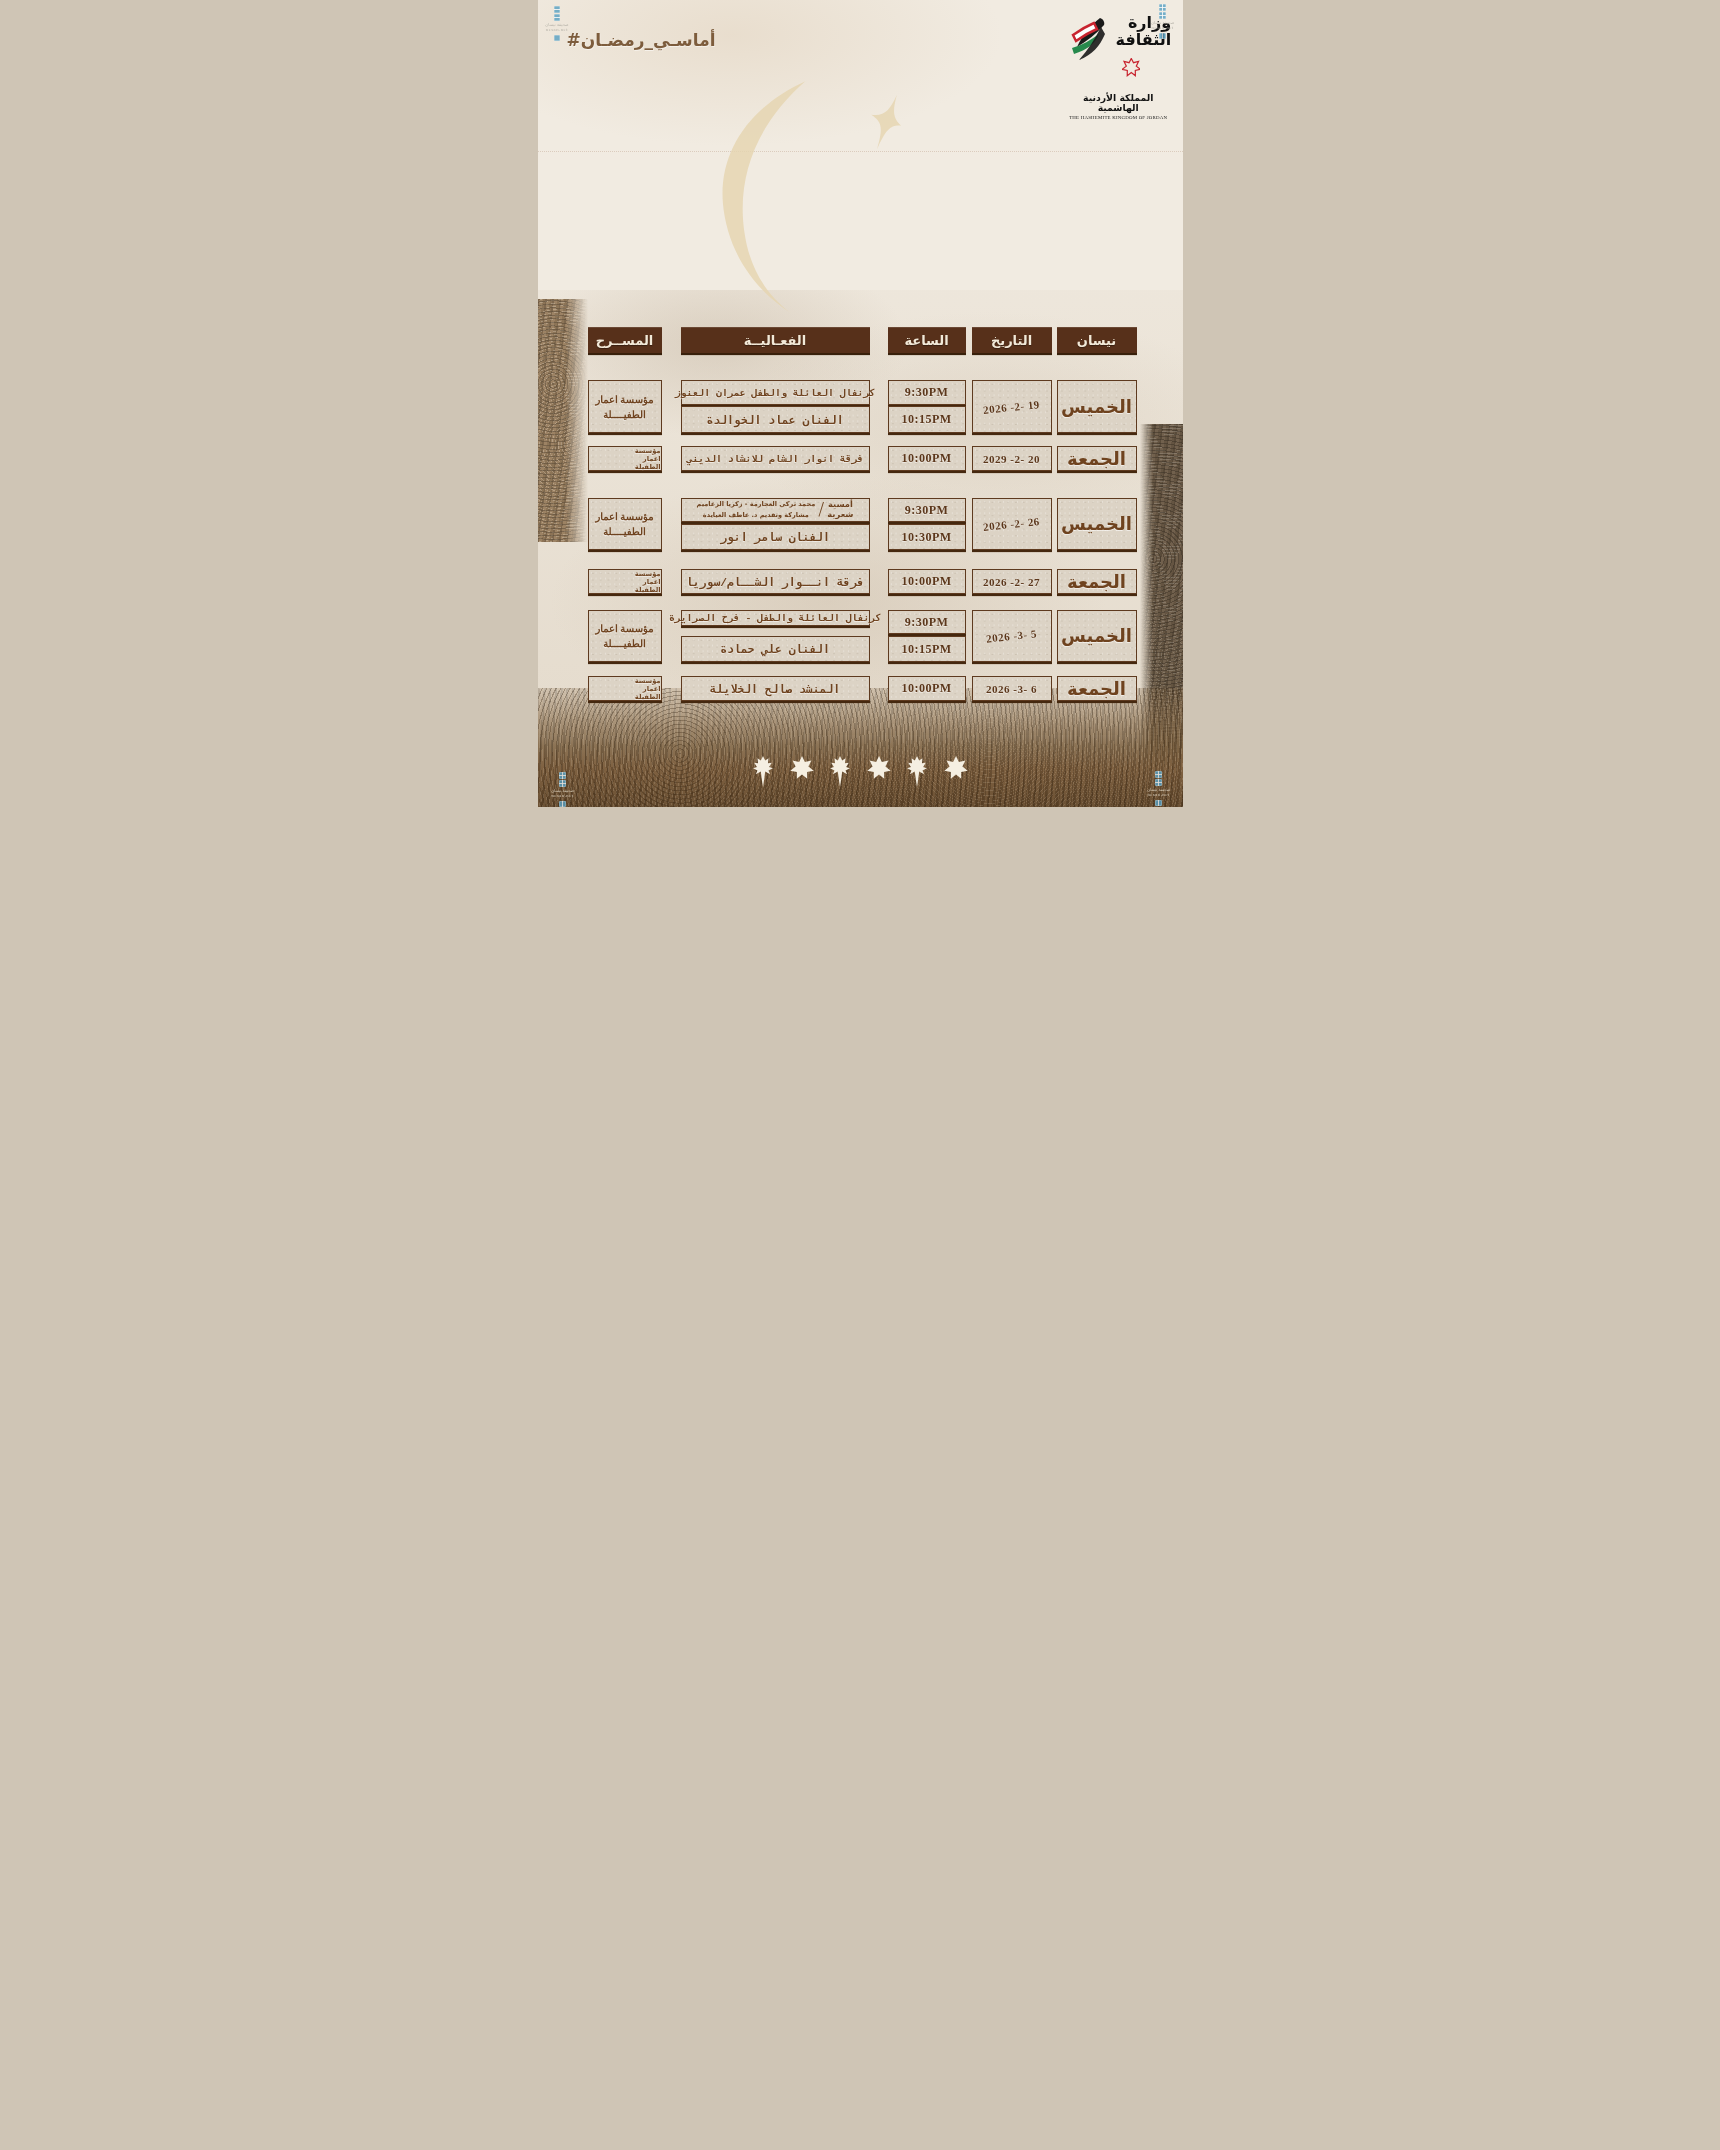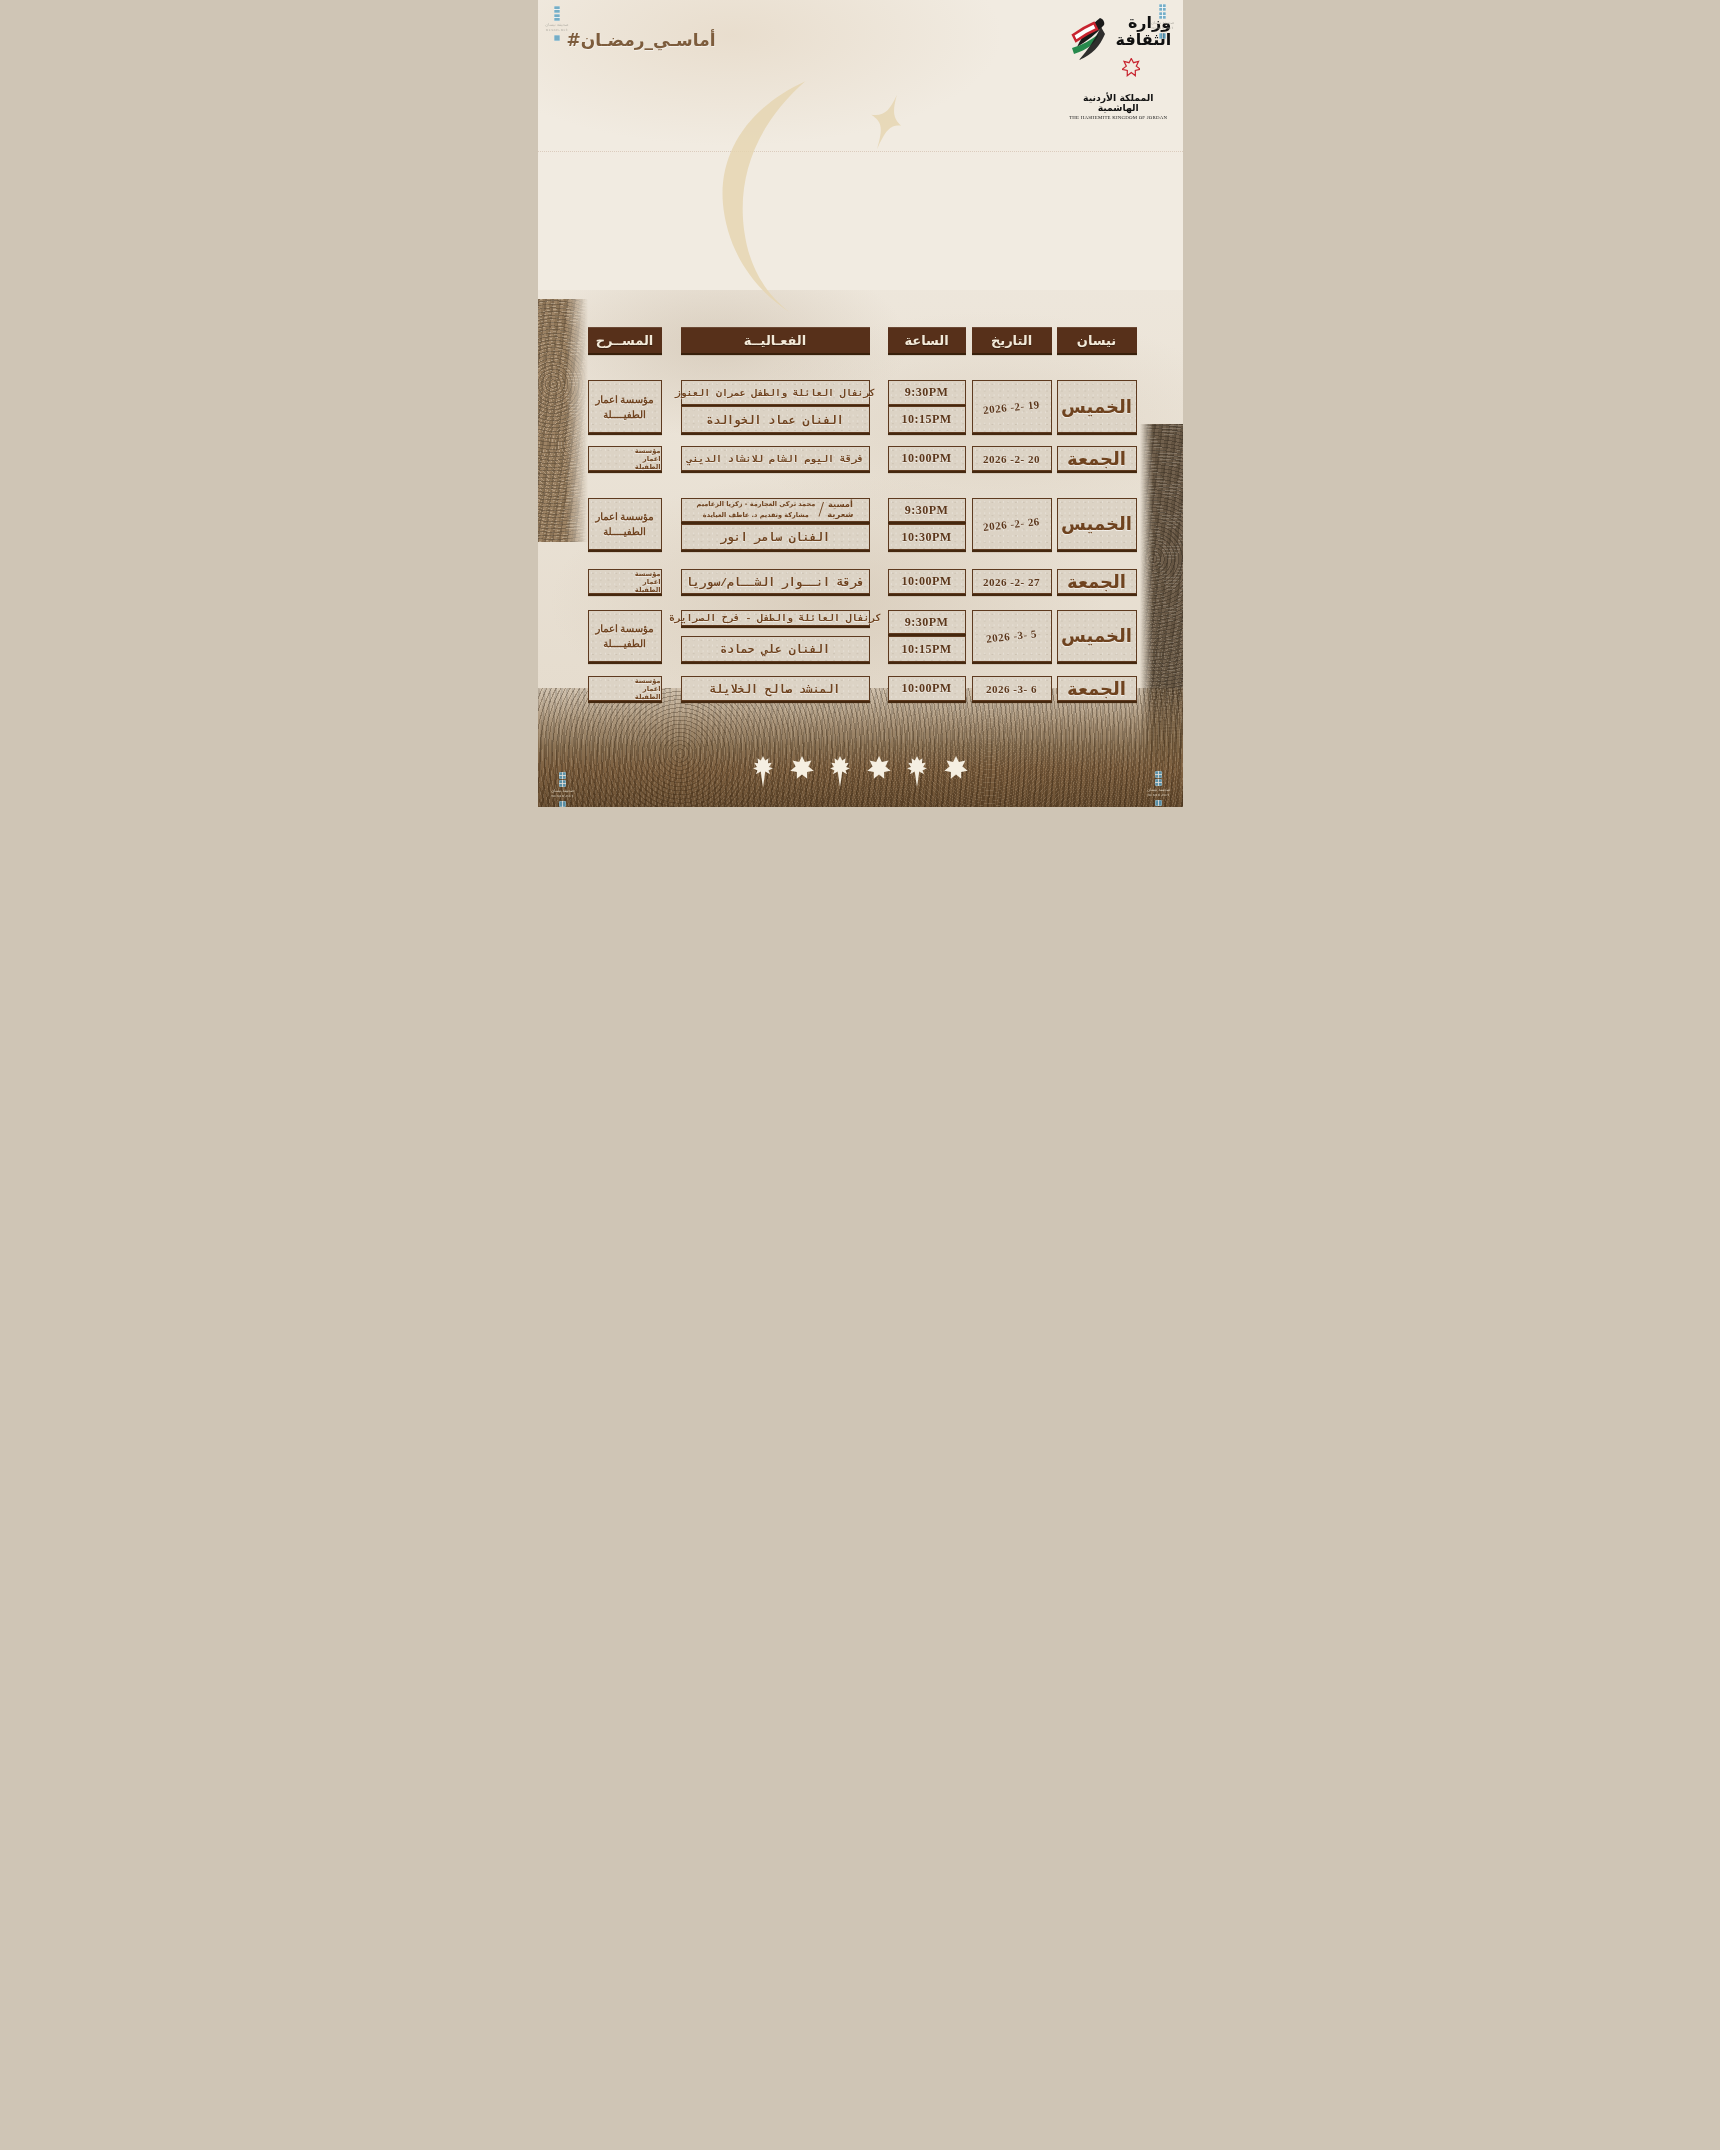--- a/index.html
+++ b/index.html
@@ -206,27 +206,27 @@
           <div class="cell" style="left: 0px; width: 74px; top: 0px; height: 53px;">
             <div class="venue-line">مؤسسة اعمار</div>
             <div class="venue-line">الطفيــــلة</div>
           </div>
         </div>
         <div class="trow" style="top: 119px; height: 25px;">
           <div class="cell" style="left: 469px; width: 80px; top: 0px; height: 25px;">
             <div class="day-text">الجمعة</div>
           </div>
           <div class="cell" style="left: 384px; width: 80px; top: 0px; height: 25px;">
-            <div class="date-text">2026 -2- 20</div>
+            <div class="date-text">2029 -2- 20</div>
           </div>
           <div class="cell" style="left: 300px; width: 78px; top: 0px; height: 25px;">
             <div class="time-text">10:00PM</div>
           </div>
           <div class="cell" style="left: 93px; width: 189px; top: 0px; height: 25px;">
-            <div class="event-text small">فرقة اليوم الشام للانشاد الديني</div>
+            <div class="event-text small">فرقة انوار الشام للانشاد الديني</div>
           </div>
           <div class="cell" style="left: 0px; width: 74px; top: 0px; height: 25px;">
             <div class="venue-single">مؤسسة اعمار الطفيلة</div>
           </div>
         </div>
         <div class="trow" style="top: 171px; height: 52px;">
           <div class="cell" style="left: 469px; width: 80px; top: 0px; height: 52px;">
             <div class="day-text">الخميس</div>
           </div>
           <div class="cell" style="left: 384px; width: 80px; top: 0px; height: 52px;">

